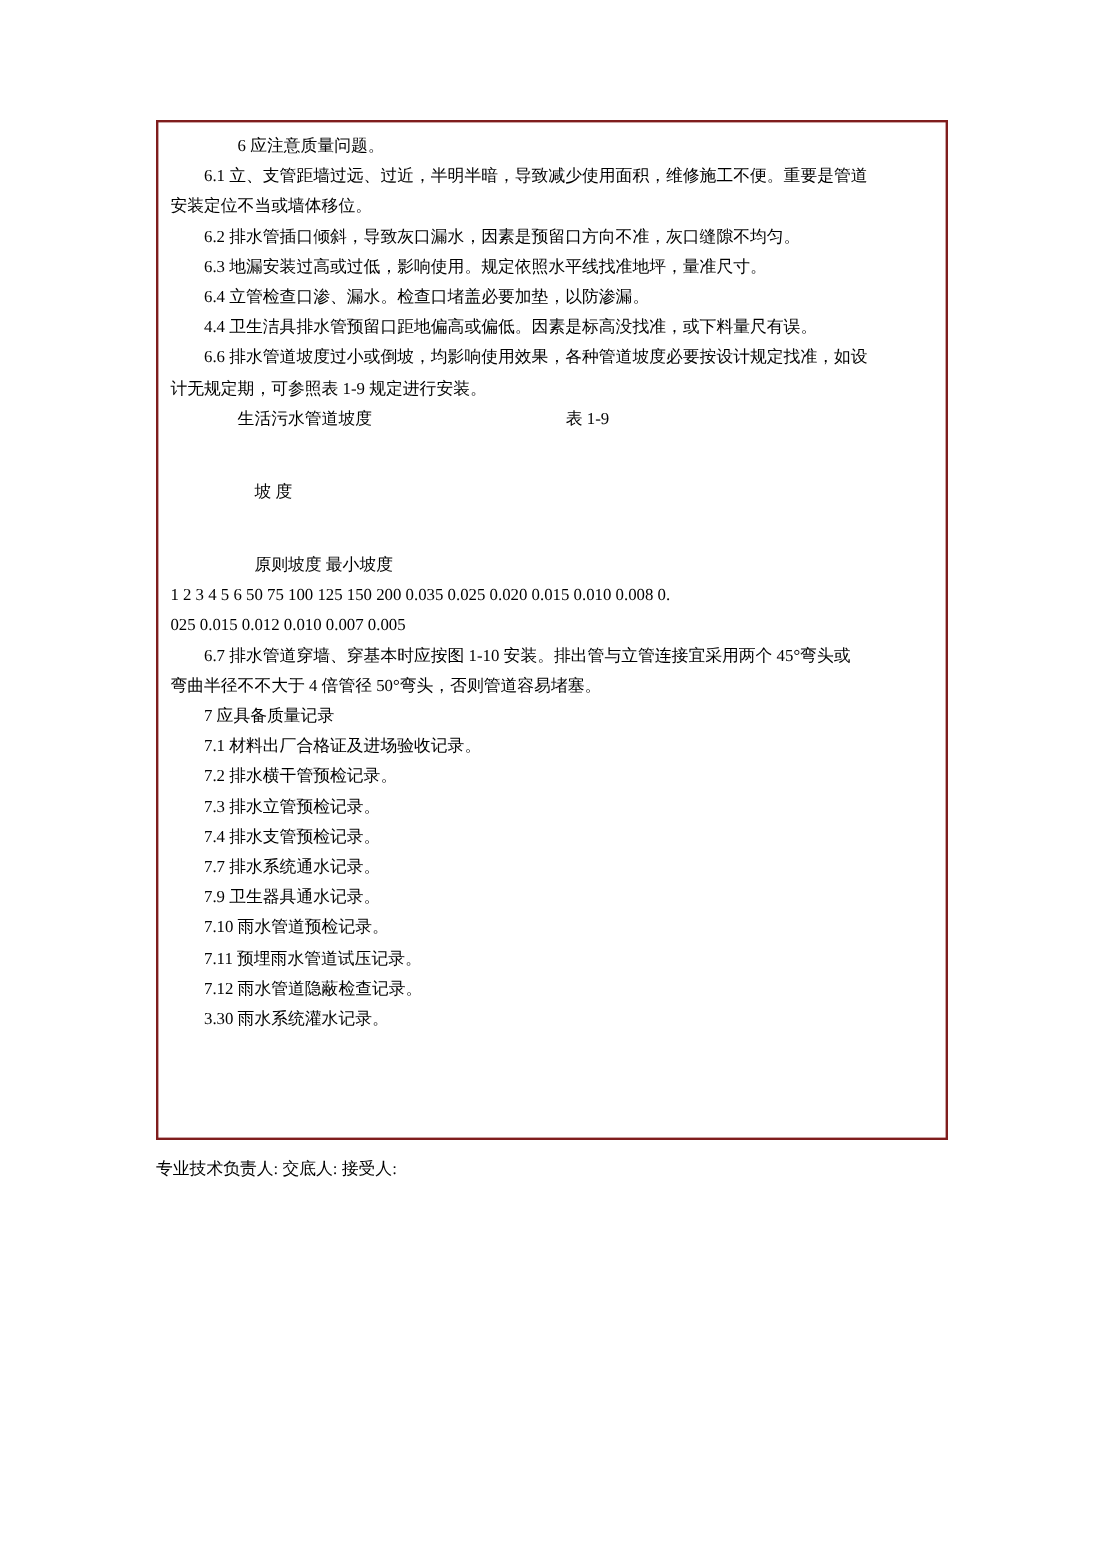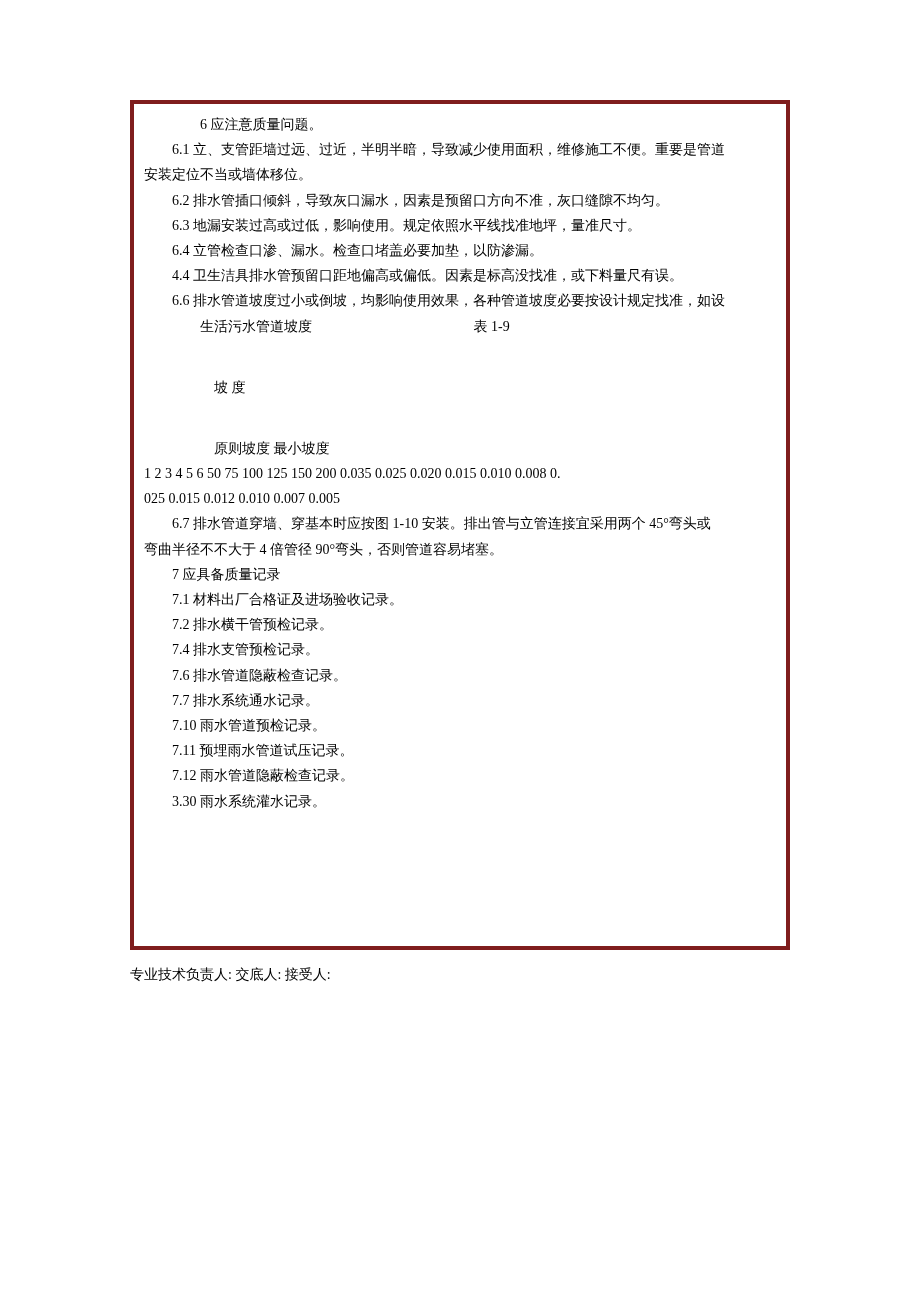--- a/index.html
+++ b/index.html
@@ -10,21 +10,21 @@
     body {
       font-family: "SimSun", "宋体", serif;
       font-size: 14px;
       line-height: 1.8;
       color: #000;
       background: #fff;
       width: 920px;
       padding: 100px 130px 60px 130px;
     }
     .content-box {
-      border: 4px solid #7f1d1d;
+      border: 2px solid #7f1d1d;
       padding: 8px 10px 40px 10px;
       min-height: 850px;
     }
     .line {
       display: block;
     }
     .indent-1 {
       padding-left: 2em;
     }
     .indent-2 {
@@ -47,35 +47,37 @@
 
 <div class="content-box">
   <div class="line indent-2">6   应注意质量问题。</div>
   <div class="line indent-1">6.1   立、支管距墙过远、过近，半明半暗，导致减少使用面积，维修施工不便。重要是管道</div>
   <div class="line">安装定位不当或墙体移位。</div>
   <div class="line indent-1">6.2   排水管插口倾斜，导致灰口漏水，因素是预留口方向不准，灰口缝隙不均匀。</div>
   <div class="line indent-1">6.3   地漏安装过高或过低，影响使用。规定依照水平线找准地坪，量准尺寸。</div>
   <div class="line indent-1">6.4   立管检查口渗、漏水。检查口堵盖必要加垫，以防渗漏。</div>
   <div class="line indent-1">4.4   卫生洁具排水管预留口距地偏高或偏低。因素是标高没找准，或下料量尺有误。</div>
   <div class="line indent-1">6.6   排水管道坡度过小或倒坡，均影响使用效果，各种管道坡度必要按设计规定找准，如设</div>
+  <div class="line">计无规定期，可参照表 1-9 规定进行安装。</div>
   <div class="line indent-2">
     <span class="inline-block" style="width:270px;font-family:Liberation Serif, serif;">生活污水管道坡度</span>
     <span>表 1-9</span>
   </div>
   <div class="line indent-3">坡       度</div>
   <div class="line indent-3">原则坡度   最小坡度</div>
   <div class="line">1 2 3 4 5 6  50 75 100 125 150 200 0.035  0.025  0.020  0.015  0.010  0.008      0.</div>
   <div class="line">025 0.015 0.012 0.010 0.007 0.005</div>
   <div class="line indent-1">6.7   排水管道穿墙、穿基本时应按图 1-10 安装。排出管与立管连接宜采用两个 45°弯头或</div>
-  <div class="line">弯曲半径不不大于 4 倍管径 90°弯头，否则管道容易堵塞。</div>
+  <div class="line">弯曲半径不不大于 4 倍管径 50°弯头，否则管道容易堵塞。</div>
   <div class="line indent-1">7   应具备质量记录</div>
   <div class="line indent-1">7.1   材料出厂合格证及进场验收记录。</div>
   <div class="line indent-1">7.2   排水横干管预检记录。</div>
+  <div class="line indent-1">7.3   排水立管预检记录。</div>
   <div class="line indent-1">7.4   排水支管预检记录。</div>
-  <div class="line indent-1">7.6   排水管道隐蔽检查记录。</div>
   <div class="line indent-1">7.7   排水系统通水记录。</div>
+  <div class="line indent-1">7.9   卫生器具通水记录。</div>
   <div class="line indent-1">7.10   雨水管道预检记录。</div>
   <div class="line indent-1">7.11   预埋雨水管道试压记录。</div>
   <div class="line indent-1">7.12   雨水管道隐蔽检查记录。</div>
   <div class="line indent-1">3.30   雨水系统灌水记录。</div>
 </div>
 
 <div class="signature-line">专业技术负责人:         交底人:         接受人:</div>
 
 </body></html>

